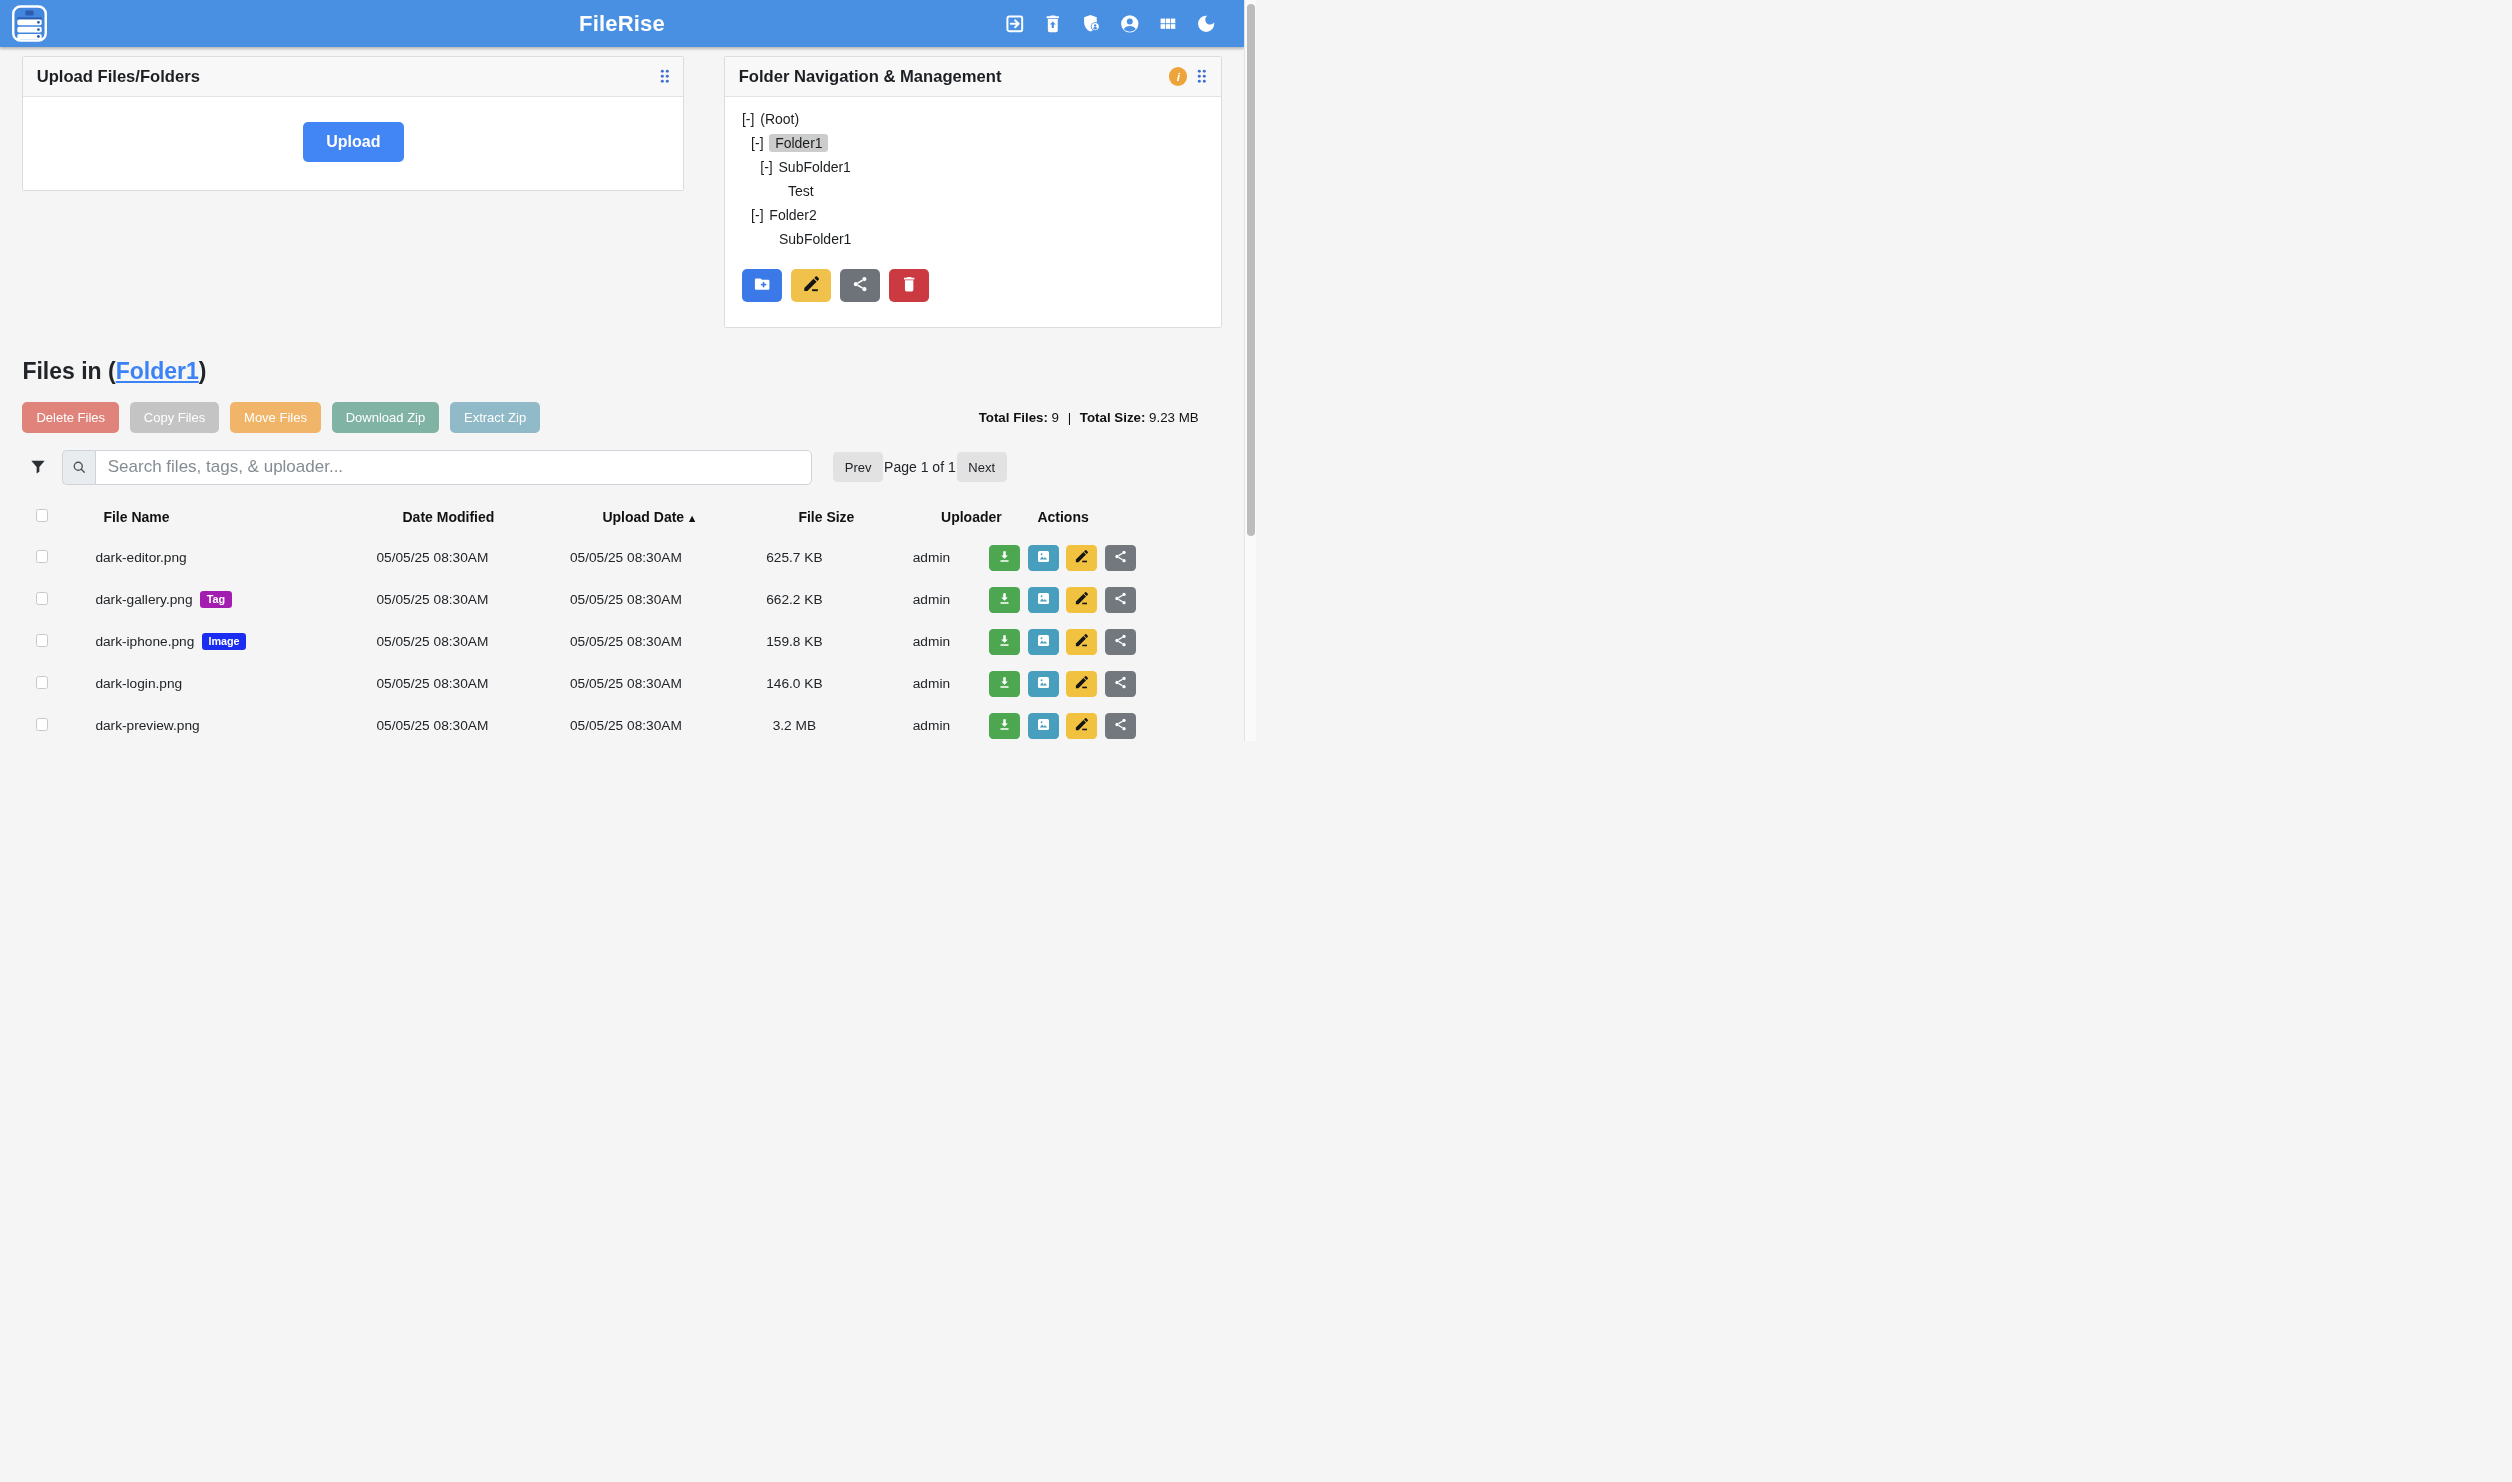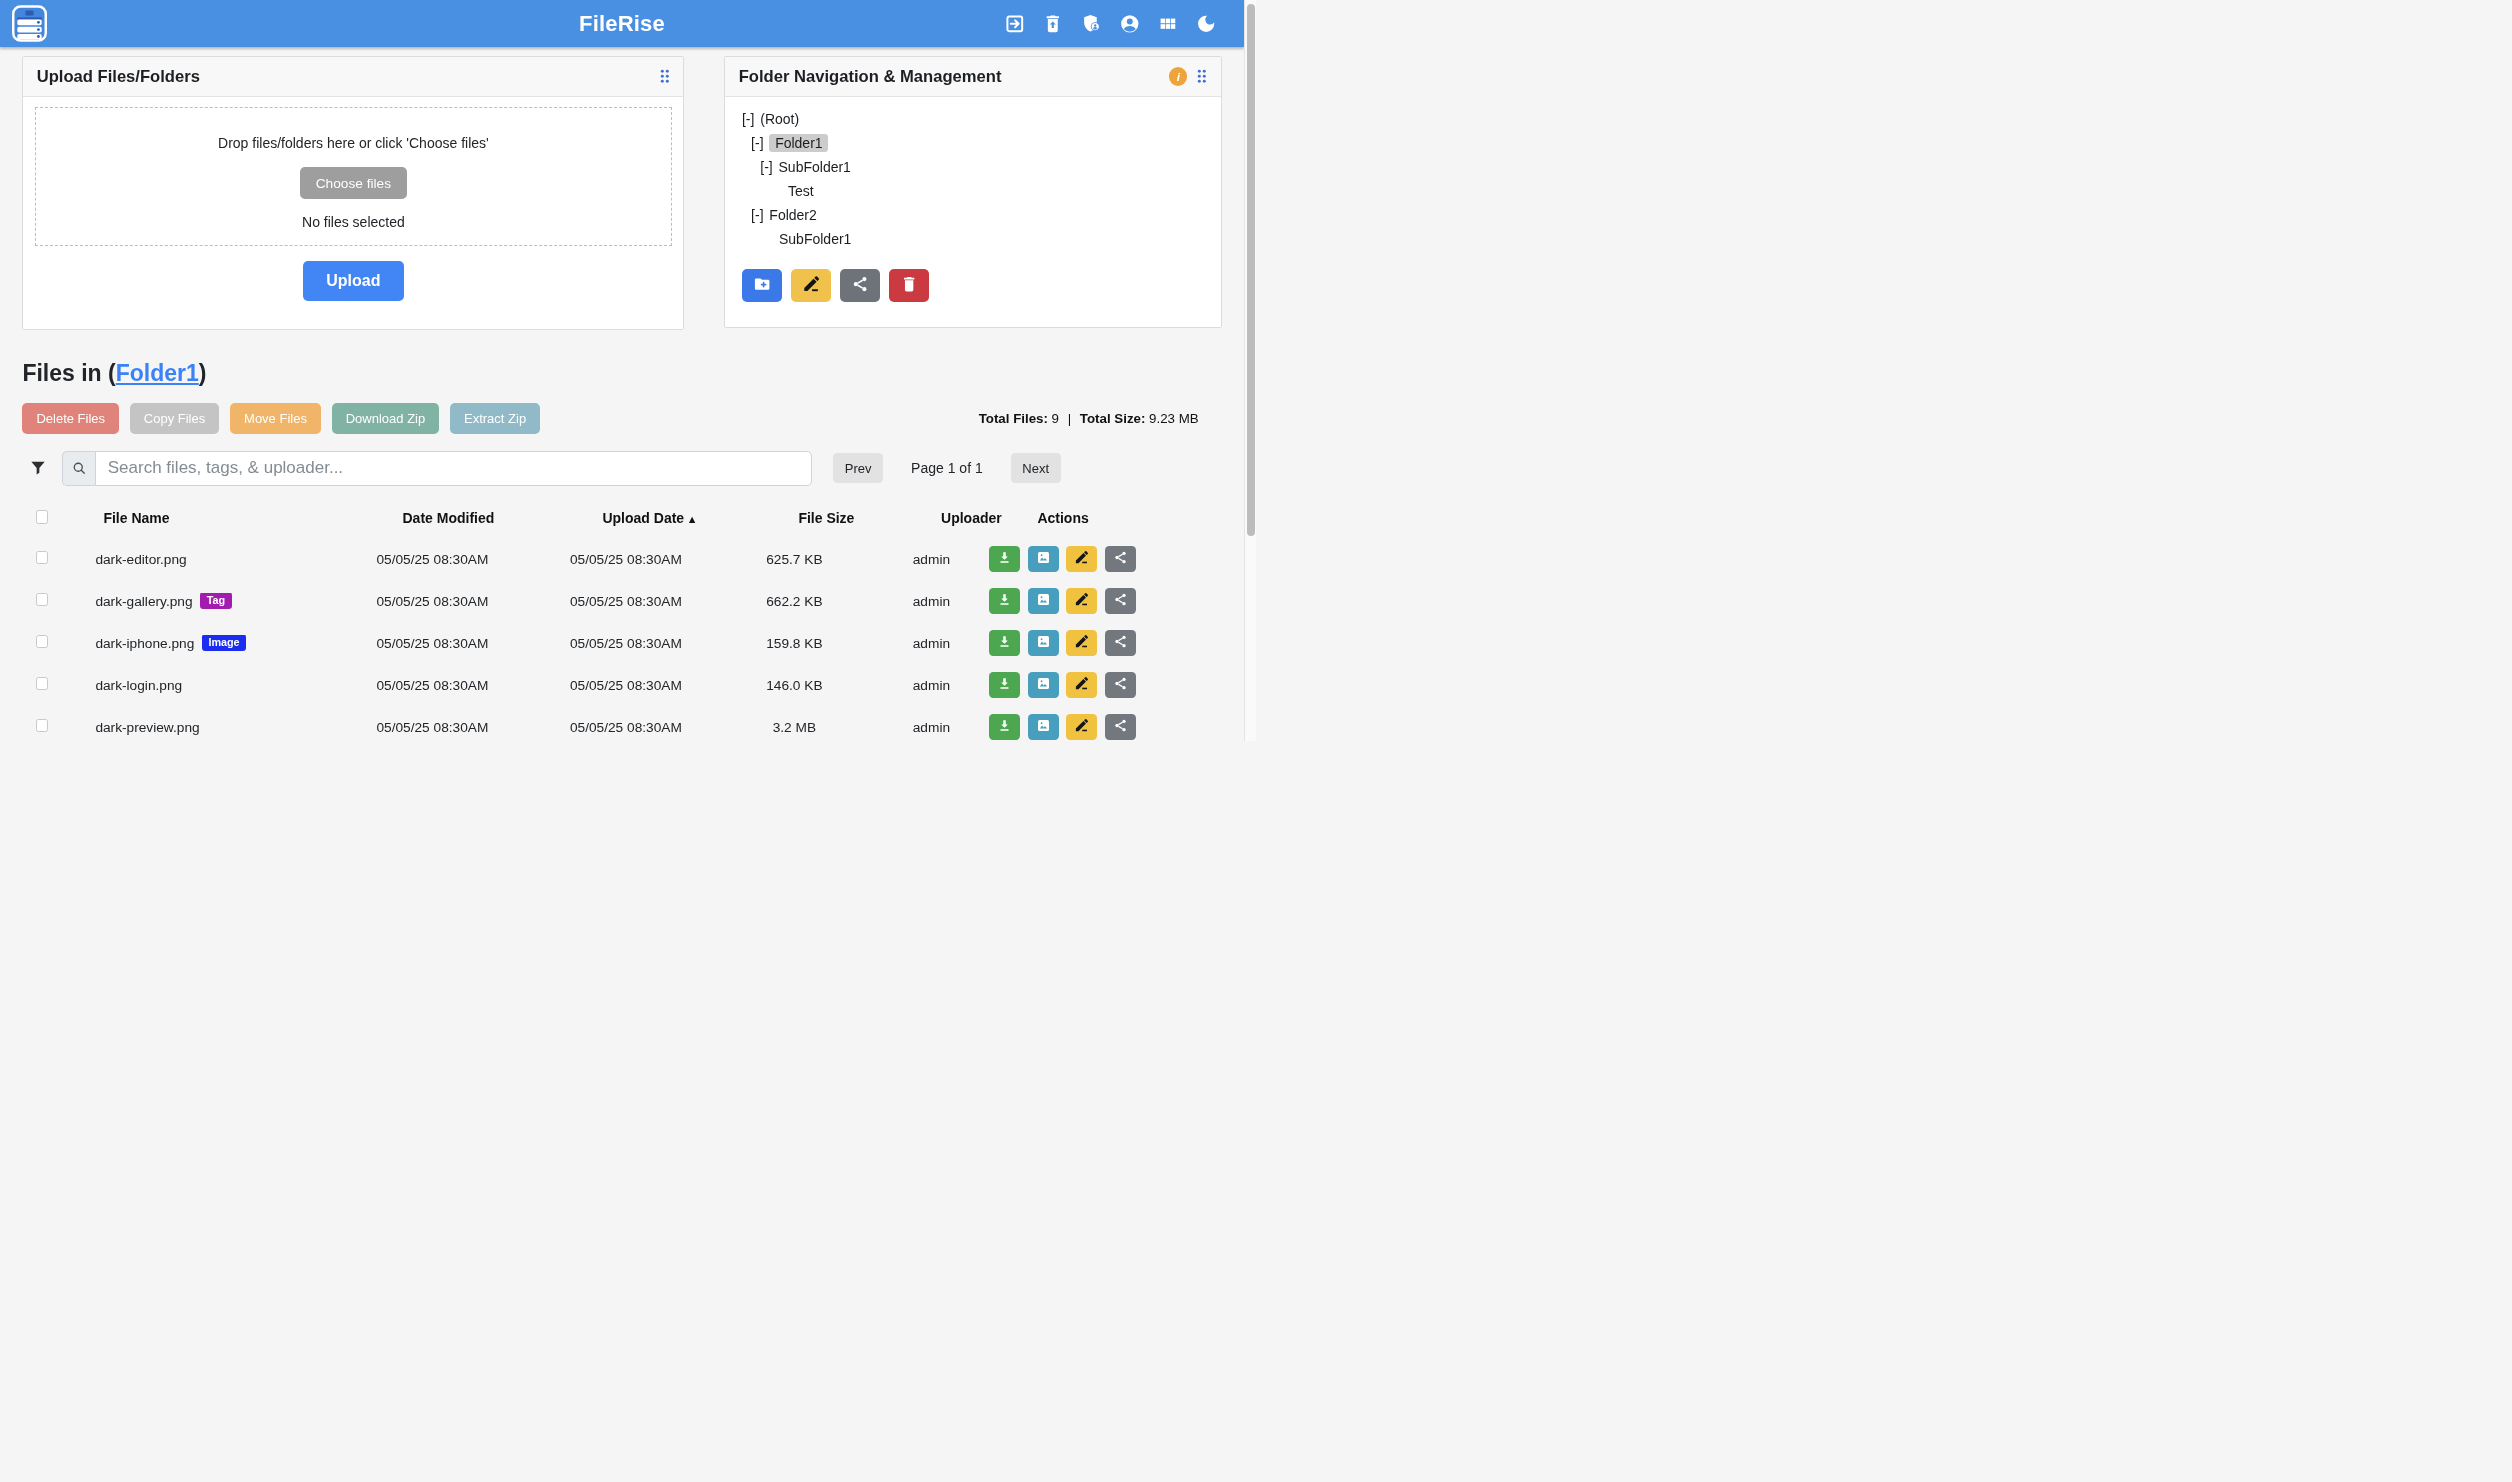--- a/index.html
+++ b/index.html
@@ -78,21 +78,21 @@
   .search-row { margin-top:16.6px; display:flex; align-items:center; padding-left:5.8px; }
   .funnel-btn { background:transparent; border:none; cursor:pointer; display:flex; padding:0; }
   .funnel-btn svg { width:20px; height:20px; }
   .search-group { display:flex; margin-left:14px; width:750px; height:35px; }
   .search-prepend { width:33px; background:#e9ecef; border:0.8px solid #ced4da; border-right:none;
                     border-radius:5px 0 0 5px; display:flex; align-items:center; justify-content:center; }
   .search-prepend svg { width:16.6px; height:16.6px; }
   .search-input { flex:1; border:0.8px solid #ced4da; border-radius:0 5px 5px 0; font-size:17px;
                   padding:0 11.6px; color:#212529; outline:none; font-family:inherit; background:#fff; }
   .search-input::placeholder { color:#848c93; }
-  .pagination { display:flex; align-items:center; margin-left:21px; gap:28px; }
+  .pagination { display:flex; align-items:center; margin-left:21px; gap:1px; }
   .page-btn { background:#e2e2e2; border:none; border-radius:4.2px; font-size:13px; color:#212529;
               padding:7.5px 11.6px; cursor:pointer; font-family:inherit; }
   .page-label { font-size:14px; color:#212529; }
 
   
   .file-table { margin-top:16px; }
   .trow { display:grid; grid-template-columns:73px 233px 208px 179px 158px 116px 1fr; align-items:center; }
   .thead { height:33px; font-weight:bold; font-size:14px; color:#111; margin-bottom:3.3px;gap:8px; }
   .file-row { height:42px; font-size:13.7px; color:#212529; }
   .cell { overflow:hidden; white-space:nowrap; }
@@ -207,25 +207,20 @@
                   <circle cx="10" cy="4" r="1.8"></circle>
                 <circle cx="4" cy="10" r="1.8"></circle>
                   <circle cx="10" cy="10" r="1.8"></circle>
                 <circle cx="4" cy="16" r="1.8"></circle>
                   <circle cx="10" cy="16" r="1.8"></circle>
               </svg>
             </span>
           </span>
         </div>
         <div class="upload-body">
-          <div class="dropzone">
-            <div class="dz-text">Drop files/folders here or click 'Choose files'</div>
-            <button class="choose-btn">Choose files</button>
-            <div class="dz-sub">No files selected</div>
-          </div>
           <div class="upload-btn-row">
             <button class="upload-btn">Upload</button>
           </div>
         </div>
       </section>
 
       <section class="card folder-card">
         <div class="card-header">
           <span class="card-title">Folder Navigation &amp; Management</span>
           <span class="card-header-right">

